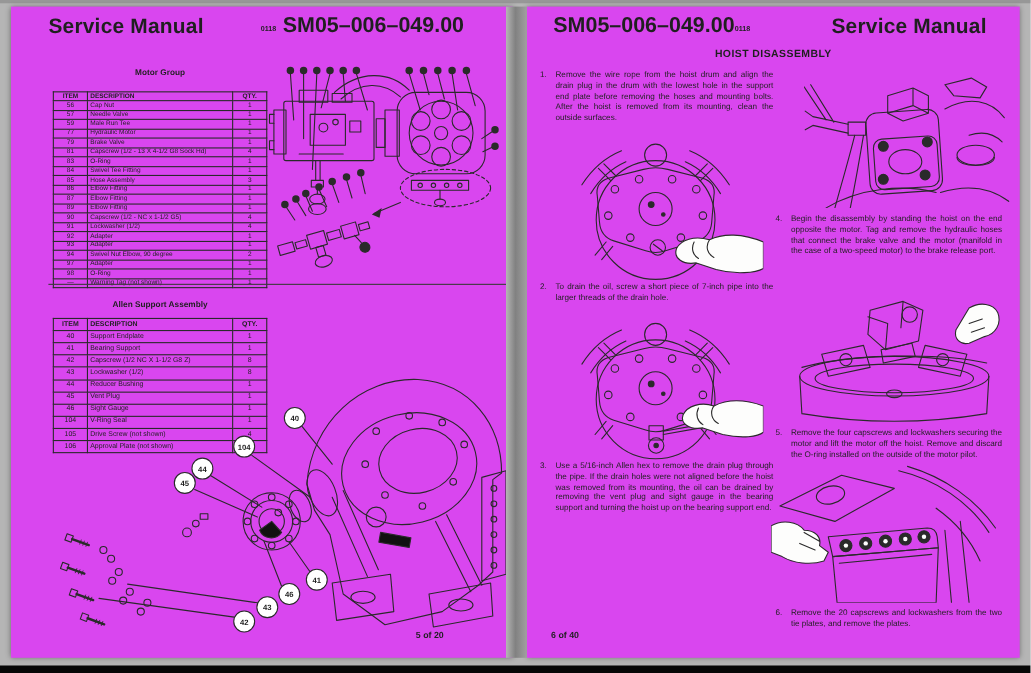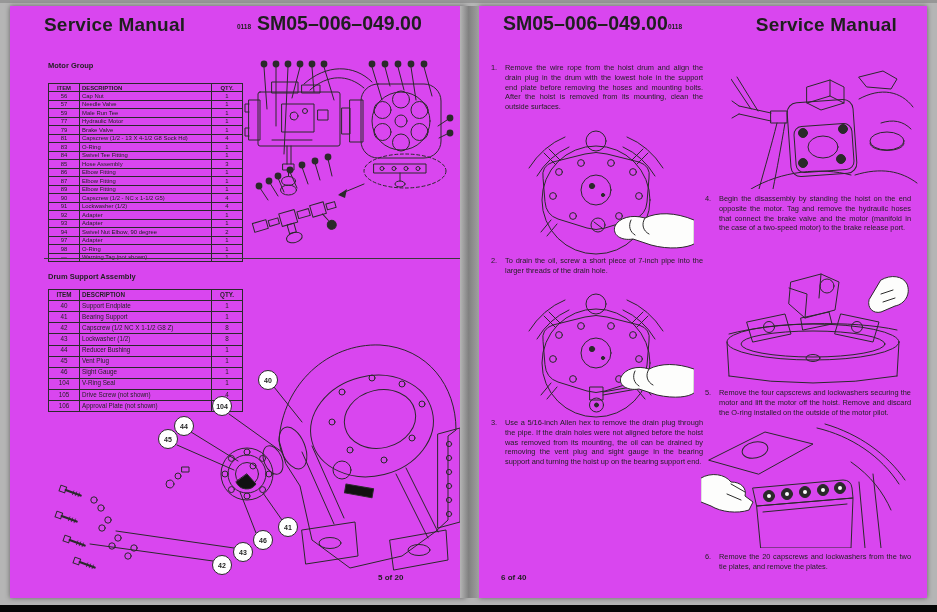--- a/index.html
+++ b/index.html
@@ -10,21 +10,21 @@
   .spine{position:absolute;left:460px;top:6px;width:19px;height:592px;
          background:linear-gradient(90deg,#b5b5b5 0%,#818181 45%,#a0a0a0 100%);}
   .page{position:absolute;top:6px;height:592px;background:#d946ef;box-shadow:0 0 5px rgba(0,0,0,.45);}
   .page-left{left:10px;width:456px;}
   .page-right{left:479px;width:448px;}
   .abs{position:absolute;}
   .doc-title{font-size:19px;font-weight:bold;letter-spacing:.2px;white-space:nowrap;}
   .doc-num{font-size:19.5px;font-weight:bold;white-space:nowrap;text-align:center;}
   .edition{font-size:6.5px;font-weight:bold;}
   .section-heading{font-size:9.5px;font-weight:bold;letter-spacing:.4px;text-align:center;width:100%;}
-  .table-title{font-size:7.5px;font-weight:bold;text-align:left;width:195px;}
+  .table-title{font-size:7.5px;font-weight:bold;text-align:center;width:195px;}
   .parts-table{border-collapse:collapse;width:195px;table-layout:fixed;}
   .parts-table th,.parts-table td{border:1px solid #2a2a2a;padding:.5px 2px;line-height:1.1;
       overflow:hidden;white-space:nowrap;}
   .parts-table th{text-align:left;}
   .parts-table th:first-child,.parts-table td:first-child{width:26px;text-align:center;}
   .parts-table th:last-child,.parts-table td:last-child{width:26px;text-align:center;}
   .motor-table{font-size:5.9px;}
   .drum-table{font-size:6.3px;}
   .drum-table th,.drum-table td{padding:1.6px 2px;}
   .divider{height:1px;background:#3a3a3a;}
@@ -234,21 +234,21 @@
         <circle cx="73" cy="107" r="3.4"></circle>
           <circle cx="86" cy="103" r="3.4"></circle>
         <circle cx="17" cy="132" r="3.4"></circle>
           <circle cx="27" cy="127" r="3.4"></circle>
         <polygon points="96,141 105,135 103,144"></polygon>
       </g>
     </svg>
 
     <div class="abs divider" style="left:34px;top:252px;width:416px"></div>
 
-    <div class="abs table-title" style="left:38px;top:266px">Drum Support Assembly</div>
+    <div class="abs table-title" style="left:38px;top:266px">Allen Support Assembly</div>
     <table class="abs parts-table drum-table" style="left:38px;top:283px">
         <thead>
           <tr>
             <th>ITEM</th>
             <th>DESCRIPTION</th>
             <th>QTY.</th>
           </tr>
         </thead>
         <tbody>
           <tr>
@@ -401,20 +401,21 @@
       </g>
     </svg>
 
     <div class="abs page-num" style="left:368px;top:567px">5 of 20</div>
   </div>
 
   <div class="page page-right">
     <div class="abs doc-num" style="left:24px;top:6px">SM05–006–049.00</div>
     <div class="abs edition" style="left:189px;top:17px">0118</div>
     <div class="abs doc-title" style="right:30px;top:8px">Service Manual</div>
+    <div class="abs section-heading" style="left:0;top:38px">HOIST DISASSEMBLY</div>
 
     <div class="abs step" style="left:12px;top:57px;width:212px">
       <span class="step-num">1.</span>
       <p class="step-text">Remove the wire rope from the hoist drum and align the drain plug in the drum with the lowest hole in the support end plate before removing the hoses and mounting bolts.  After the hoist is removed from its mounting, clean the outside surfaces.</p>
     </div>
 
     <svg class="abs" style="left:20px;top:122px" width="195" height="128" viewBox="0 0 195 128">
       <g class="ln">
         <circle cx="97" cy="72" r="54"></circle>
         <path d="M30 40 Q44 18 66 9 M38 48 Q50 28 70 19 M164 40 Q150 18 128 9 M156 48 Q144 28 124 19"></path>

